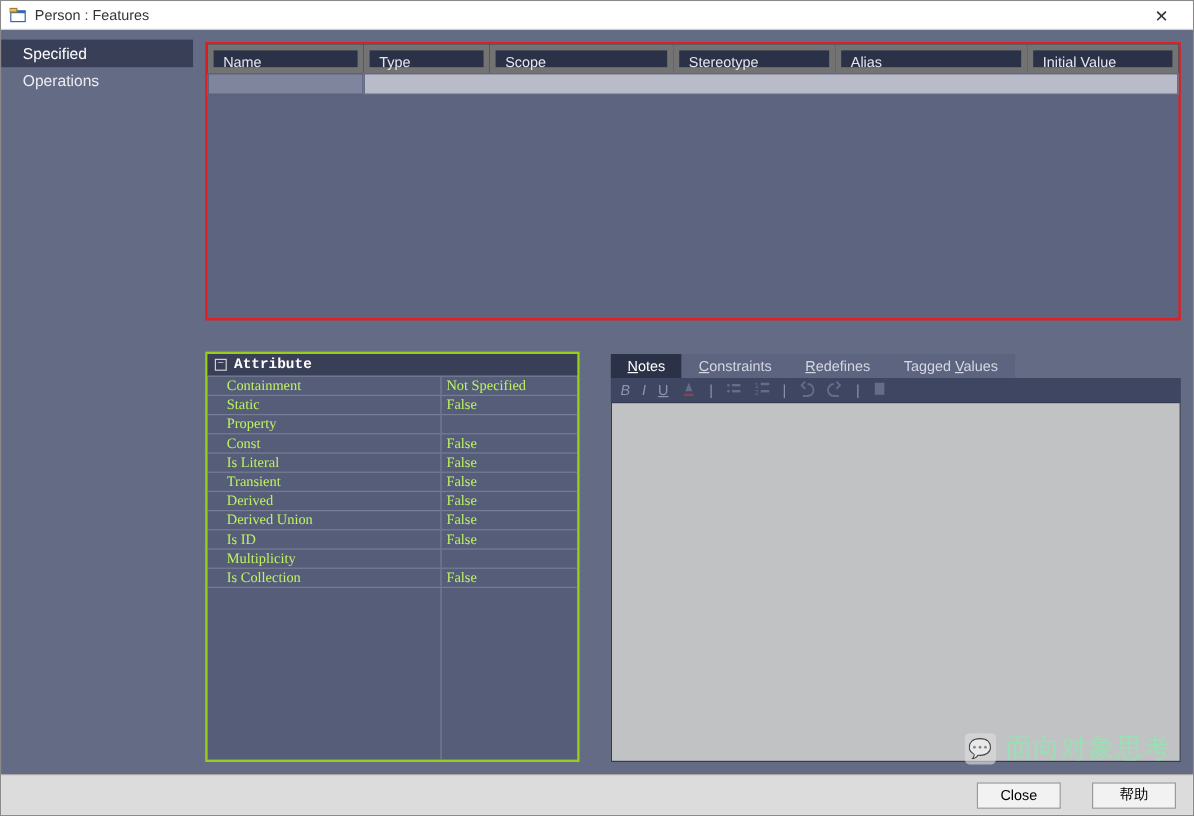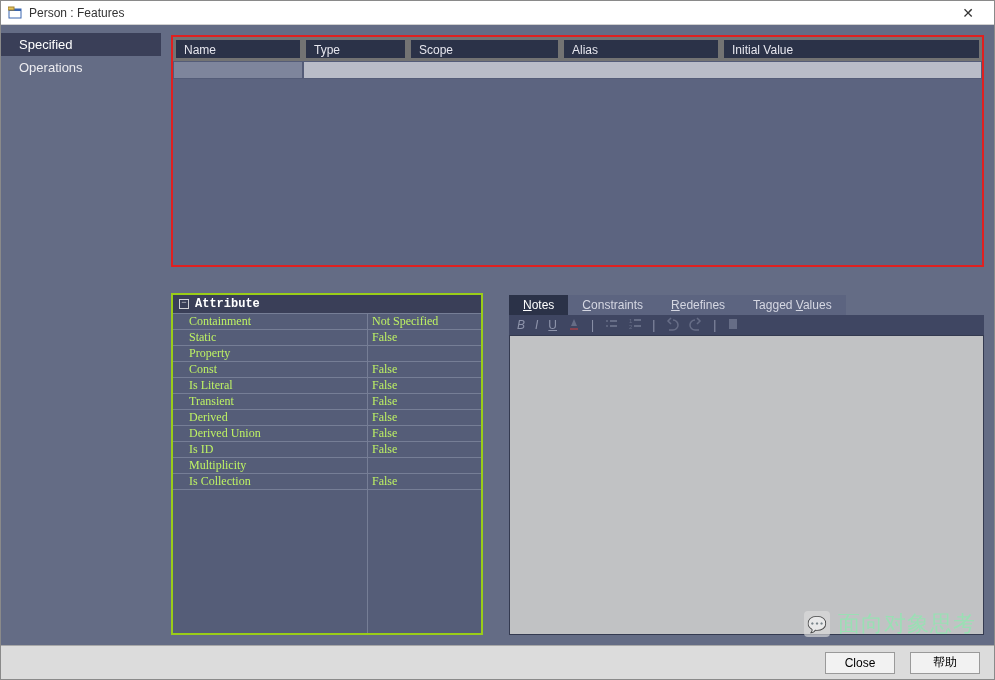--- a/index.html
+++ b/index.html
@@ -15,21 +15,21 @@
   .body { flex: 1; display: flex; background: #646c85; }
   
   .sidebar { width: 160px; background: #646c85; padding: 8px 0 0 0; }
   .side-item { padding: 4px 18px; font-size: 13px; color: #ececf0; cursor: pointer; }
   .side-item.active { background: #3a3f58; color: #fff; }
   
   .main { flex: 1; background: #646c85; padding: 10px 10px 0 10px; display: flex; flex-direction: column; position:relative;}
   
   .grid-box { border: 2px solid #e02020; height: 232px; background: #5c6480; }
   .grid-head { display: flex; background: #2b3248; height: 24px; }
-  .gh { border: 3px solid #737373; font-size: 12px; color: #e6e6ee; padding: 3px 8px; background: #2b3248; }
+  .gh { border: 5px solid #737373; font-size: 12px; color: #e6e6ee; padding: 3px 8px; background: #2b3248; }
   .gh0{width:130px;} .gh1{width:105px;} .gh2{width:153px;} .gh3{width:135px;} .gh4{width:160px;} .gh5{flex:1;}
   .grid-row { display: flex; height: 18px; }
   .gr-cell0 { width:130px; background: #7e859c; border: 1px solid #545c78; }
   .gr-cellrest { flex:1; background: #b9bcc8; border: 1px solid #545c78; }
   
   .lower { flex:1; display:flex; gap: 26px; margin-top: 26px; padding-bottom: 10px; }
   
   .prop-box { width: 312px; border: 2px solid #9acd18; background: #555d78; display:flex; flex-direction:column; }
   .prop-head { background: #3a3f58; color: #fff; font-family: "Courier New", monospace; font-size: 12px; padding: 2px 6px; display:flex; align-items:center; }
   .prop-head .pm { display:inline-block; width:10px; height:10px; border:1px solid #d0d0d6; margin-right:6px; line-height:7px; text-align:center; font-size:9px; color:#d0d0d6;}
@@ -42,21 +42,21 @@
   
   .notes-box { flex:1; display:flex; flex-direction:column; }
   .tab-row { display:flex; height: 22px; align-items:flex-end; }
   .tab { padding: 3px 14px; font-size: 12px; color: #d5d7e2; cursor:pointer; background:#5c6480;}
   .tab.active { background: #2b3248; color: #fff; }
   .tab u { text-decoration: underline; }
   .toolbar { height: 20px; background: #3f4662; display:flex; align-items:center; gap:10px; padding: 0 8px; font-size:12px; color:#8e94ab;}
   .tb-ico { width:14px; height:14px; opacity:.5; }
   .notes-area { flex:1; background: #c1c2c4; border: 1px solid #343a50; }
   
-  .footer { height: 34px; background: #dcdcdc; display:flex; align-items:center; justify-content:flex-end; gap:15px; padding: 0 14px; border-top:1px solid #a8a8a8;}
+  .footer { height: 34px; background: #dcdcdc; display:flex; align-items:center; justify-content:flex-end; gap:26px; padding: 0 14px; border-top:1px solid #a8a8a8;}
   .btn { min-width: 70px; height: 22px; background: #f2f2f2; border: 1px solid #9a9a9a; font-size: 12px; font-family: inherit; cursor:pointer; }
   
   .watermark { position:absolute; right: 18px; bottom: 6px; display:flex; align-items:center; gap:8px; opacity:.65; pointer-events:none;}
   .watermark .wm-ico{ width:26px;height:26px;border-radius:4px;background:#ddd;display:flex;align-items:center;justify-content:center;font-size:16px;color:#555;}
   .watermark .wm-txt{ font-size:22px; color:#86efac; font-weight:500; letter-spacing:1px;}
 </style>
 </head>
 <body>
 
 <div class="window">
@@ -79,20 +79,21 @@
       <div class="side-item">Operations</div>
     </div>
 
     <div class="main">
 
       <div class="grid-box">
         <div class="grid-head">
           <div class="gh gh0">Name</div>
           <div class="gh gh1">Type</div>
           <div class="gh gh2">Scope</div>
+          <div class="gh gh3">Stereotype</div>
           <div class="gh gh4">Alias</div>
           <div class="gh gh5">Initial Value</div>
         </div>
         <div class="grid-row">
           <div class="gr-cell0"></div>
           <div class="gr-cellrest"></div>
         </div>
       </div>
 
       <div class="lower">

